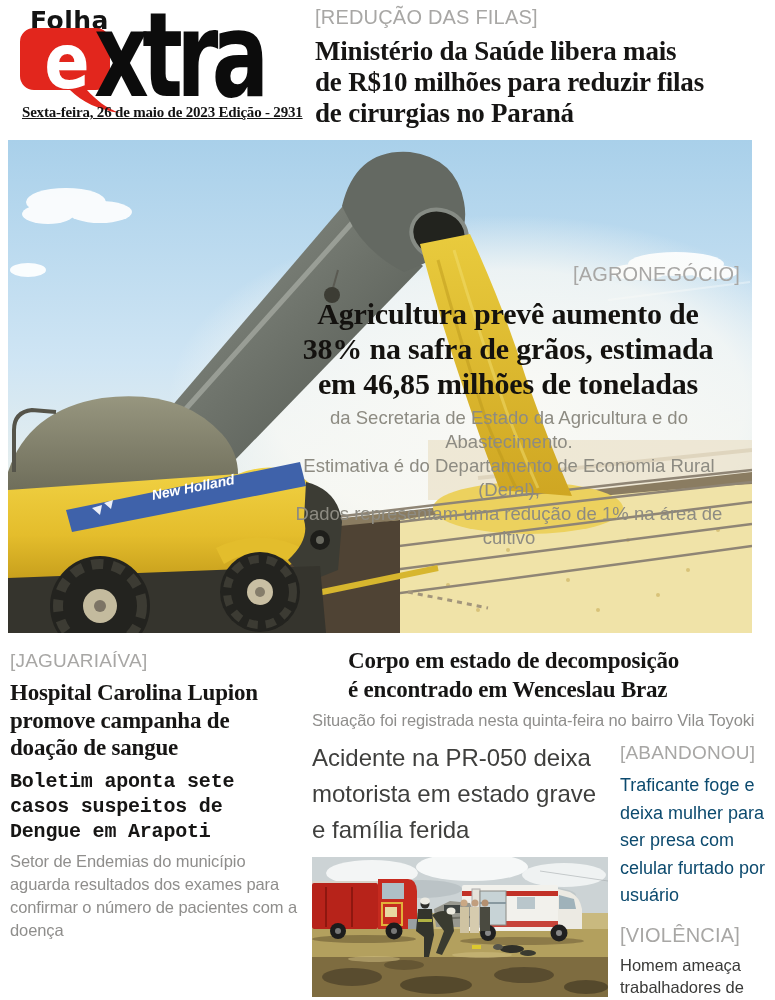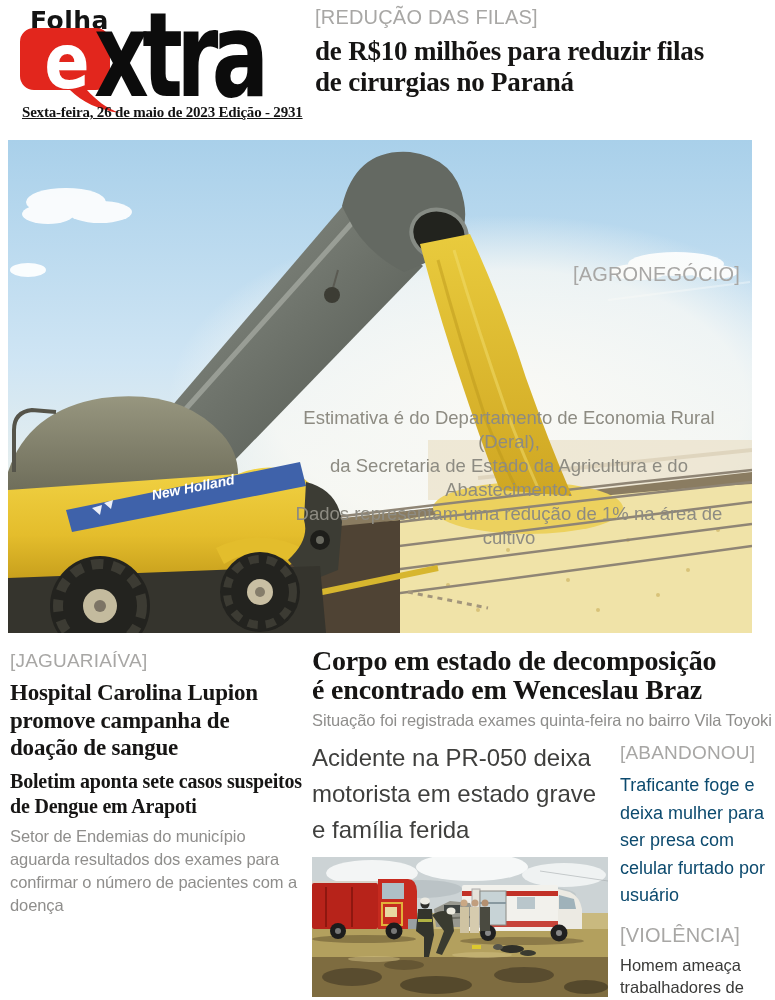--- a/index.html
+++ b/index.html
@@ -16,23 +16,23 @@
         letter-spacing:-.2px;white-space:nowrap;text-decoration:underline;}
   
   .kicker{font-size:19px;color:#a8a7a5;letter-spacing:.2px;white-space:nowrap;}
   .hl{font-family:"Liberation Serif",serif;font-weight:bold;color:#161514;letter-spacing:-.2px;}
   .hl-top{font-size:27px;line-height:31px;}
   .hl-feature{font-size:30px;line-height:35px;text-align:center;color:#14120f;}
   .deck{color:#8f8e8c;letter-spacing:-.1px;}
   .deck-feature{font-size:18.5px;line-height:24px;text-align:center;color:#8d8b82;}
   .hl-left1{font-size:23px;line-height:27.5px;}
   .deck-left1{font-size:17.5px;line-height:25.5px;}
-  .hl-left2{font-size:20px;line-height:25px;}
+  .hl-left2{font-size:20px;line-height:25px;font-family:Liberation Mono, monospace;}
   .deck-left2{font-size:16.5px;line-height:23px;}
-  .hl-center{font-size:28px;line-height:29px;}
+  .hl-center{font-size:23px;line-height:29px;margin-left:36px;}
   .deck-center{font-size:16.5px;white-space:nowrap;}
   .sec-hl{font-size:24px;line-height:36px;color:#3f3f3d;font-weight:400;}
   .right-txt1{font-size:18px;line-height:27.5px;color:#0c4a6e;}
   .right-txt2{font-size:16.5px;line-height:22.5px;color:#3a3a38;}
   .photo-frame{overflow:hidden;}
   svg{display:block;}
 </style>
 </head>
 <body>
 
@@ -47,20 +47,21 @@
                c9 10 19 18 33 23 c-21 -3 -38 -11 -50 -23 l-36 0 a14 14 0 0 1 -14 -14 v-34 a14 14 0 0 1 14 -14 z" fill="#e2261d"></path>
     </svg>
     <div class="abs bubble-e" style="left:24px;top:24px;width:86px;text-align:center;">e</div>
     <div class="abs xtra" style="left:94px;top:8px;">xtra</div>
     <div class="abs dateline" style="left:22px;top:104px;">Sexta-feira, 26 de maio de 2023 Edição - 2931</div>
   </div>
 
   <div class="abs" style="left:315px;top:6px;width:452px;">
     <div class="kicker" style="font-size:20px;">[REDUÇÃO DAS FILAS]</div>
     <div class="hl hl-top" style="margin-top:7px;">
+      <div>Ministério da Saúde libera mais</div>
       <div>de R$10 milhões para reduzir filas</div>
       <div>de cirurgias no Paraná</div>
     </div>
   </div>
 
   <div class="abs photo-frame" style="left:8px;top:140px;width:744px;height:493px;">
     <svg width="744" height="493" viewBox="0 0 744 493" preserveAspectRatio="none">
       <defs>
         <linearGradient id="sky" x1="0" y1="0" x2="0" y2="1">
           <stop offset="0" stop-color="#a9d0ea"></stop>
@@ -179,39 +180,44 @@
           <circle cx="252" cy="452" r="40" fill="#23231f"></circle>
           <circle cx="252" cy="452" r="33" fill="none" stroke="#3c3b33" stroke-width="8" stroke-dasharray="10 8"></circle>
           <circle cx="252" cy="452" r="13" fill="#c9bfa3"></circle>
             <circle cx="252" cy="452" r="5" fill="#857d6b"></circle>
         </g>
       </g>
     </svg>
   </div>
 
   <div class="abs kicker" style="left:300px;top:263px;width:440px;text-align:right;font-size:20px;">[AGRONEGÓCIO]</div>
+  <div class="abs hl hl-feature" style="left:270px;top:296px;width:476px;">
+    <div>Agricultura prevê aumento de</div>
+    <div>38% na safra de grãos, estimada</div>
+    <div>em 46,85 milhões de toneladas</div>
+  </div>
   <div class="abs deck-feature" style="left:275px;top:406px;width:468px;">
+    <div>da Secretaria de Estado da Agricultura e do Abastecimento.</div>
     <div>Estimativa é do Departamento de Economia Rural (Deral),</div>
-    <div>da Secretaria de Estado da Agricultura e do Abastecimento.</div>
     <div>Dados representam uma redução de 1% na área de cultivo</div>
   </div>
 
   <div class="abs" style="left:10px;top:650px;width:292px;">
     <div class="kicker">[JAGUARIAÍVA]</div>
     <div class="hl hl-left1" style="margin-top:7px;width:282px;">Hospital Carolina Lupion promove campanha de doação de sangue</div>
     <div class="hl hl-left2" style="margin-top:7px;width:292px;">Boletim aponta sete casos suspeitos de Dengue em Arapoti</div>
     <div class="deck deck-left2" style="margin-top:6px;width:290px;">Setor de Endemias do município aguarda resultados dos exames para confirmar o número de pacientes com a doença</div>
   </div>
 
   <div class="abs" style="left:312px;top:646px;width:448px;">
     <div class="hl hl-center">
       <div>Corpo em estado de decomposição</div>
       <div>é encontrado em Wenceslau Braz</div>
     </div>
-    <div class="deck deck-center" style="margin-top:7px;">Situação foi registrada exames quinta-feira no bairro Vila Toyoki</div>
+    <div class="deck deck-center" style="margin-top:7px;">Situação foi registrada nesta quinta-feira no bairro Vila Toyoki</div>
   </div>
   <div class="abs sec-hl" style="left:312px;top:740px;width:298px;">Acidente na PR-050 deixa motorista em estado grave e família ferida</div>
 
   <div class="abs photo-frame" style="left:312px;top:857px;width:296px;height:140px;">
     <svg width="296" height="140" viewBox="0 0 296 140" preserveAspectRatio="none">
       <rect x="0" y="0" width="296" height="80" fill="#ccd3d5"></rect>
       <g>
         <ellipse cx="60" cy="16" rx="46" ry="13" fill="#f3f5f5"></ellipse>
           <ellipse cx="160" cy="10" rx="56" ry="14" fill="#f6f8f8"></ellipse>
         <ellipse cx="252" cy="18" rx="42" ry="12" fill="#eff2f2"></ellipse>

